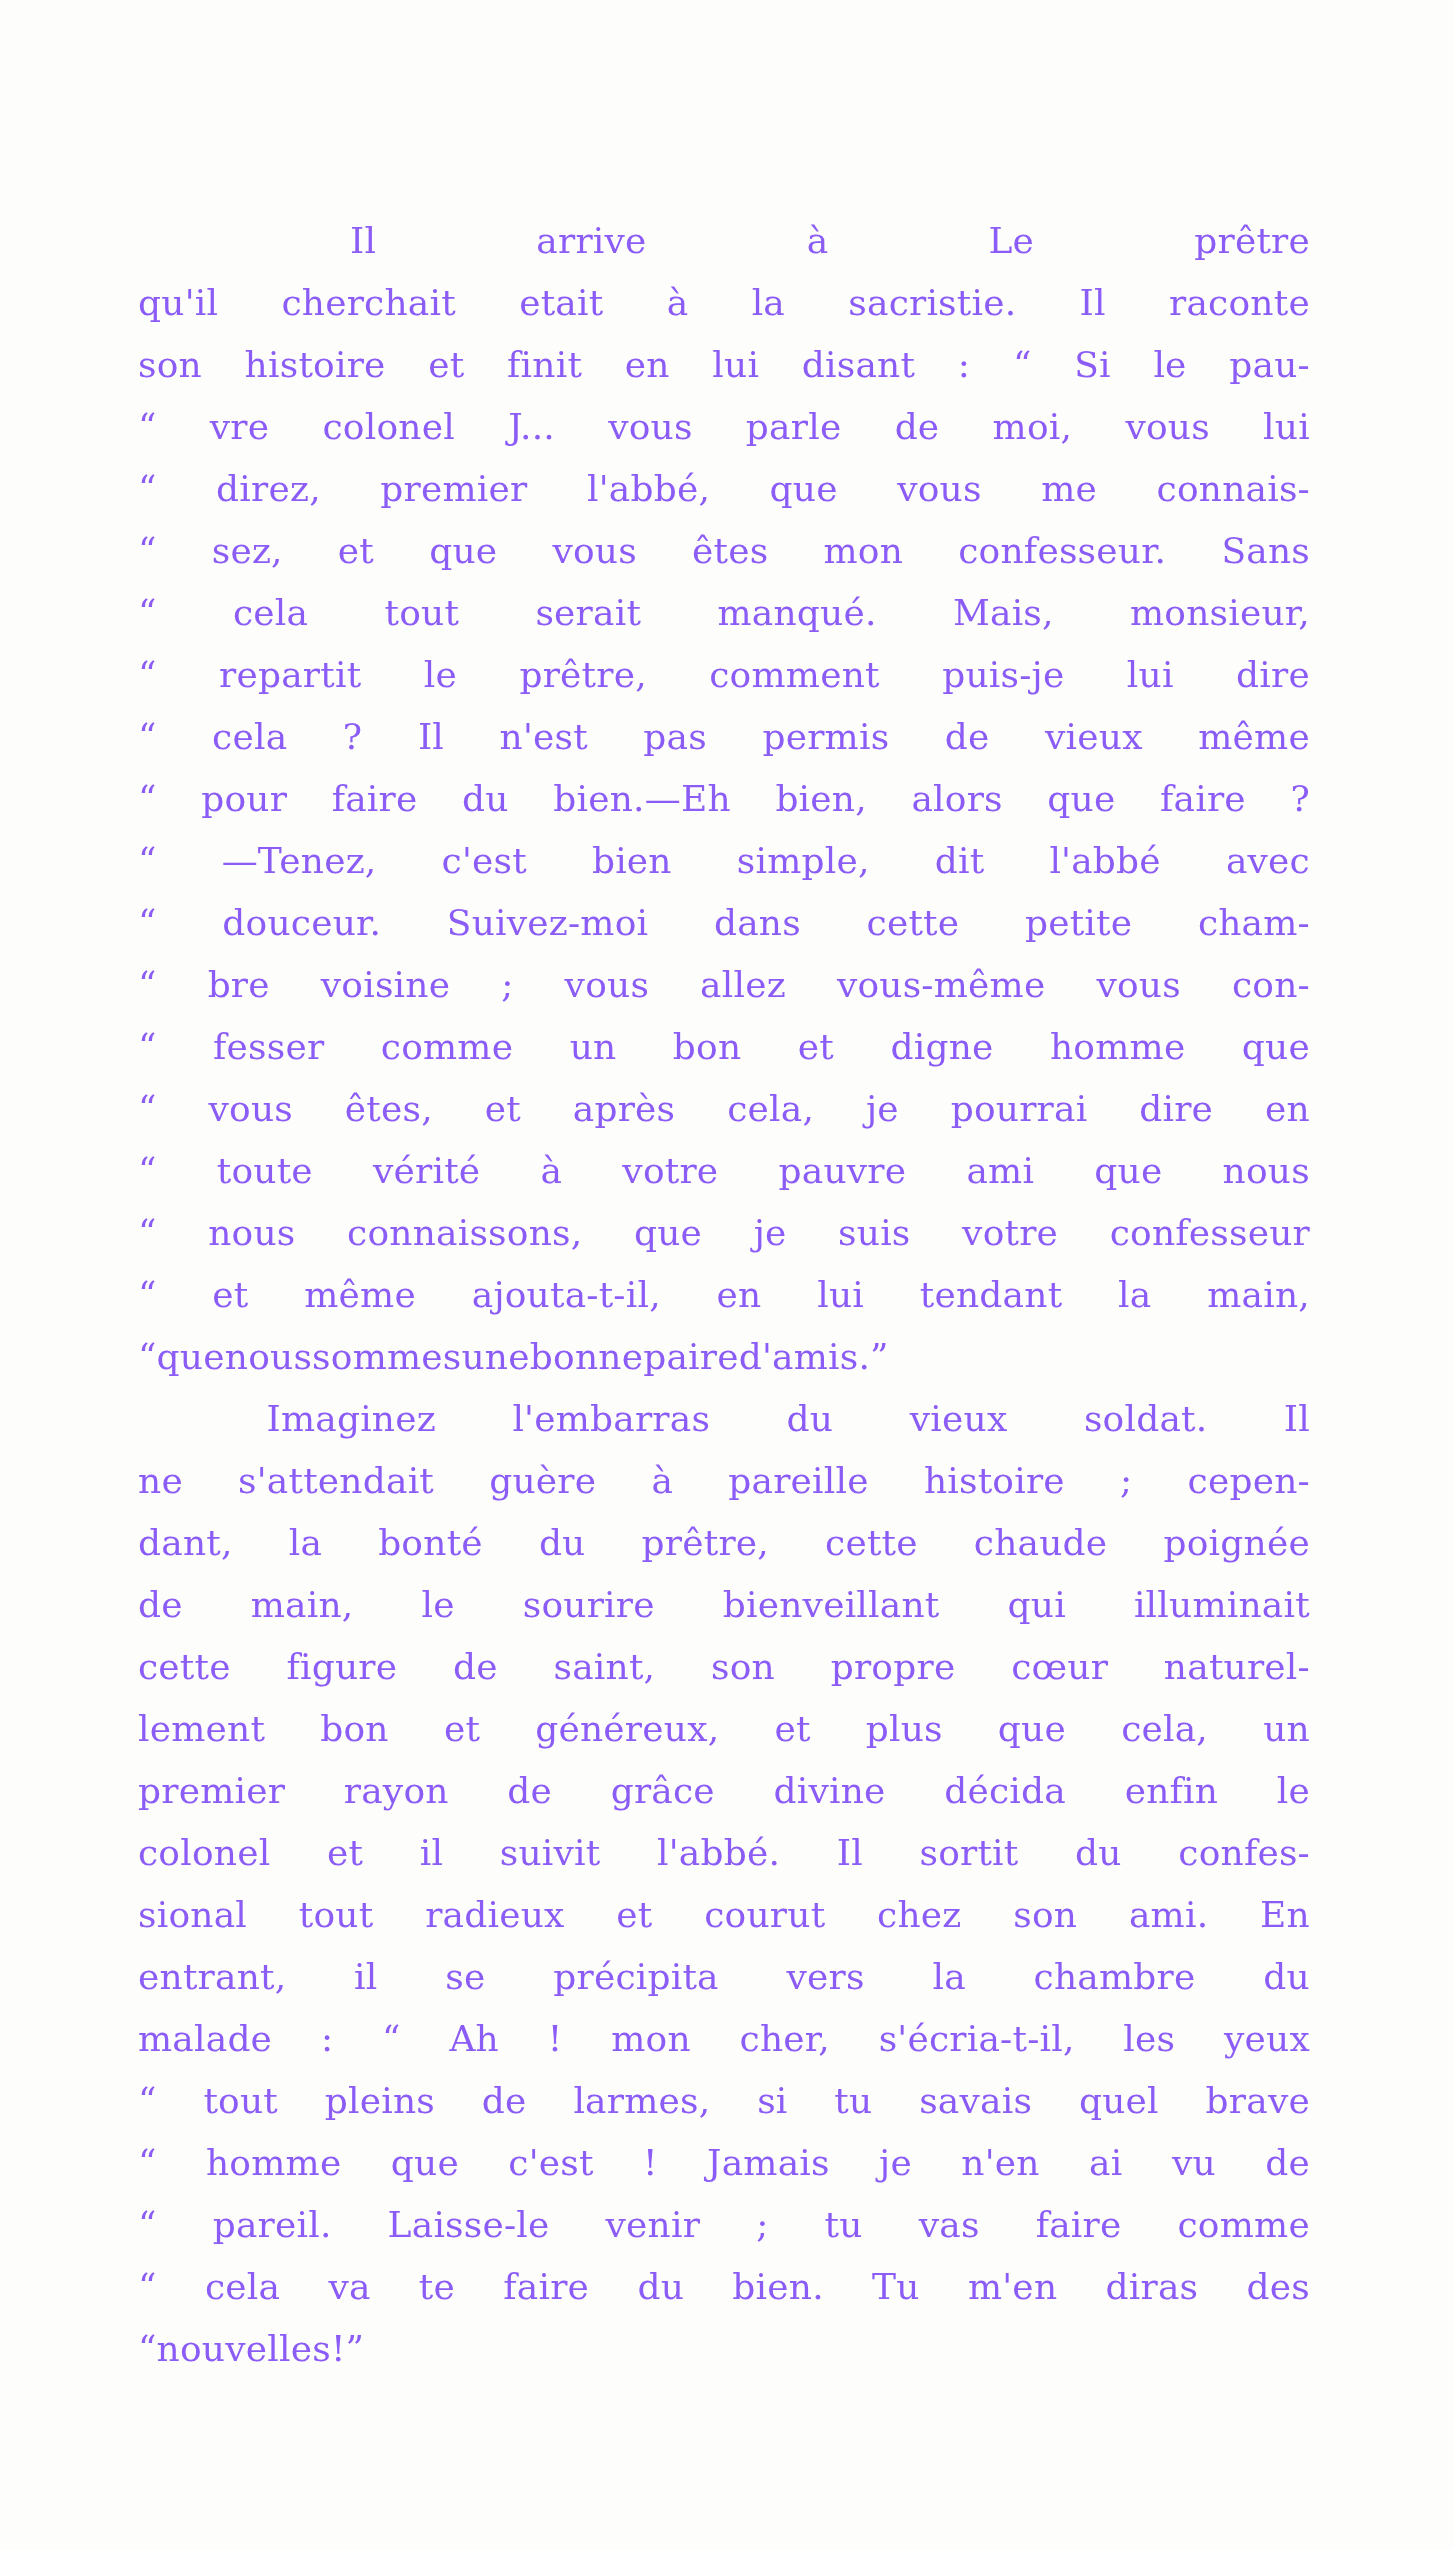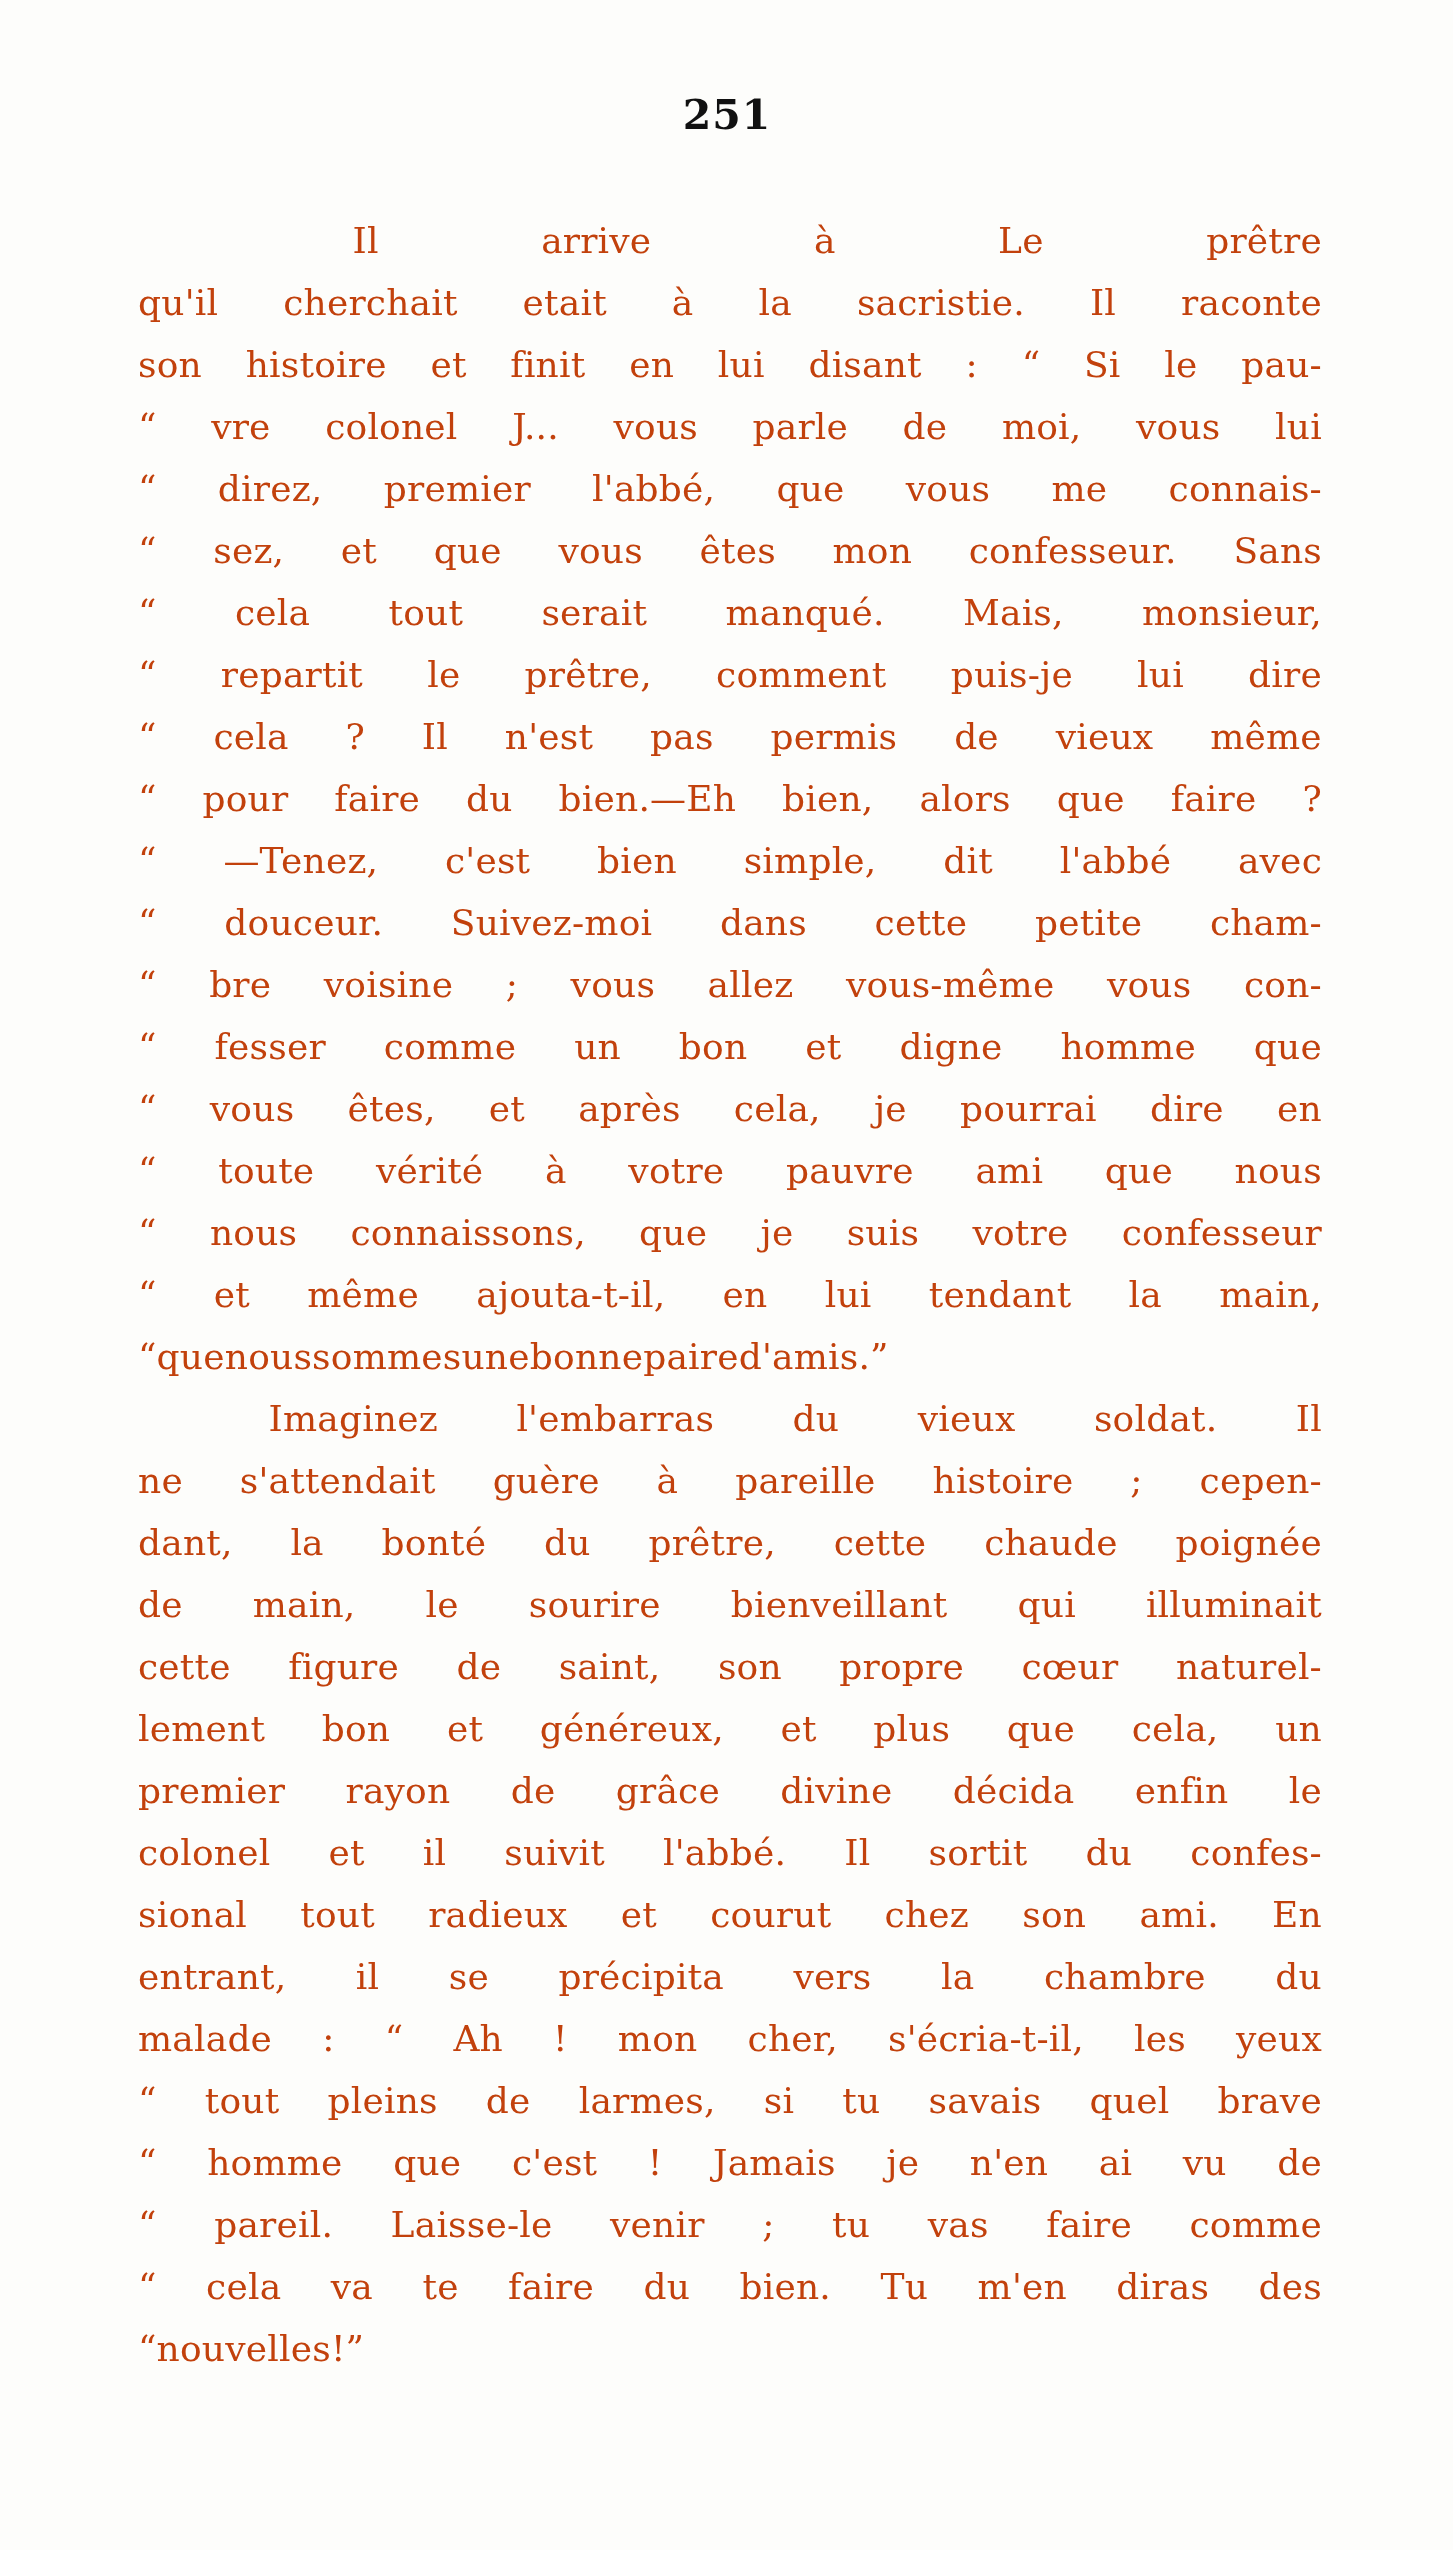--- a/index.html
+++ b/index.html
@@ -34,24 +34,24 @@
     letter-spacing: 0.9px;
     color: #111;
   }
   .body-text {
     position: absolute;
     left: 138px;
     top: 210px;
     width: 1184px;
   }
   .para {
-    margin: 0 0 0 0;
+    margin: 0 12px 0 0;
     font-size: 36px;
     line-height: 62px;
-    color: #c2410c;
+    color: #8b5cf6;
     letter-spacing: 0.2px;
   }
   
   .line {
     display: flex;
     justify-content: space-between;
     white-space: pre;
     font-size: 36px;
     line-height: 62px;
     height: 62px;
@@ -65,21 +65,20 @@
   .indent {
     display: inline-block;
     width: 52px;
   }
 </style>
 </head>
 <body>
 
 <div class="page">
 
-  <div class="page-number">251</div>
 
   <div class="body-text">
     <div class="para" id="para-1-host">
         <div class="line"><span class="indent"></span><span class="w">Il</span><span class="w">arrive</span><span class="w">à</span><span class="w">Le</span><span class="w">prêtre</span></div>
         <div class="line"><span class="w">qu'il</span><span class="w">cherchait</span><span class="w">etait</span><span class="w">à</span><span class="w">la</span><span class="w">sacristie.</span><span class="w">Il</span><span class="w">raconte</span></div>
         <div class="line"><span class="w">son</span><span class="w">histoire</span><span class="w">et</span><span class="w">finit</span><span class="w">en</span><span class="w">lui</span><span class="w">disant</span><span class="w">:</span><span class="w">“</span><span class="w">Si</span><span class="w">le</span><span class="w">pau-</span></div>
         <div class="line"><span class="w">“</span><span class="w">vre</span><span class="w">colonel</span><span class="w">J...</span><span class="w">vous</span><span class="w">parle</span><span class="w">de</span><span class="w">moi,</span><span class="w">vous</span><span class="w">lui</span></div>
         <div class="line"><span class="w">“</span><span class="w">direz,</span><span class="w">premier</span><span class="w">l'abbé,</span><span class="w">que</span><span class="w">vous</span><span class="w">me</span><span class="w">connais-</span></div>
         <div class="line"><span class="w">“</span><span class="w">sez,</span><span class="w">et</span><span class="w">que</span><span class="w">vous</span><span class="w">êtes</span><span class="w">mon</span><span class="w">confesseur.</span><span class="w">Sans</span></div>
         <div class="line"><span class="w">“</span><span class="w">cela</span><span class="w">tout</span><span class="w">serait</span><span class="w">manqué.</span><span class="w">Mais,</span><span class="w">monsieur,</span></div>

